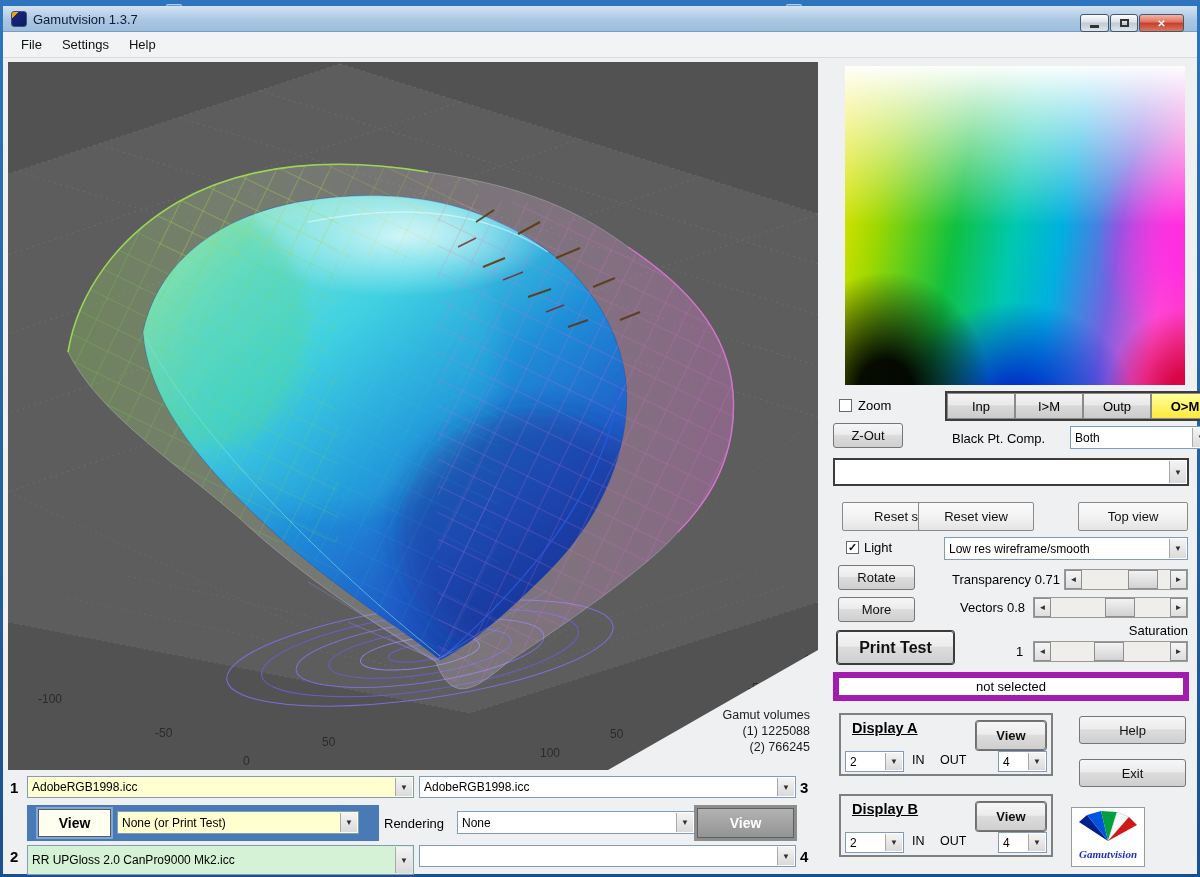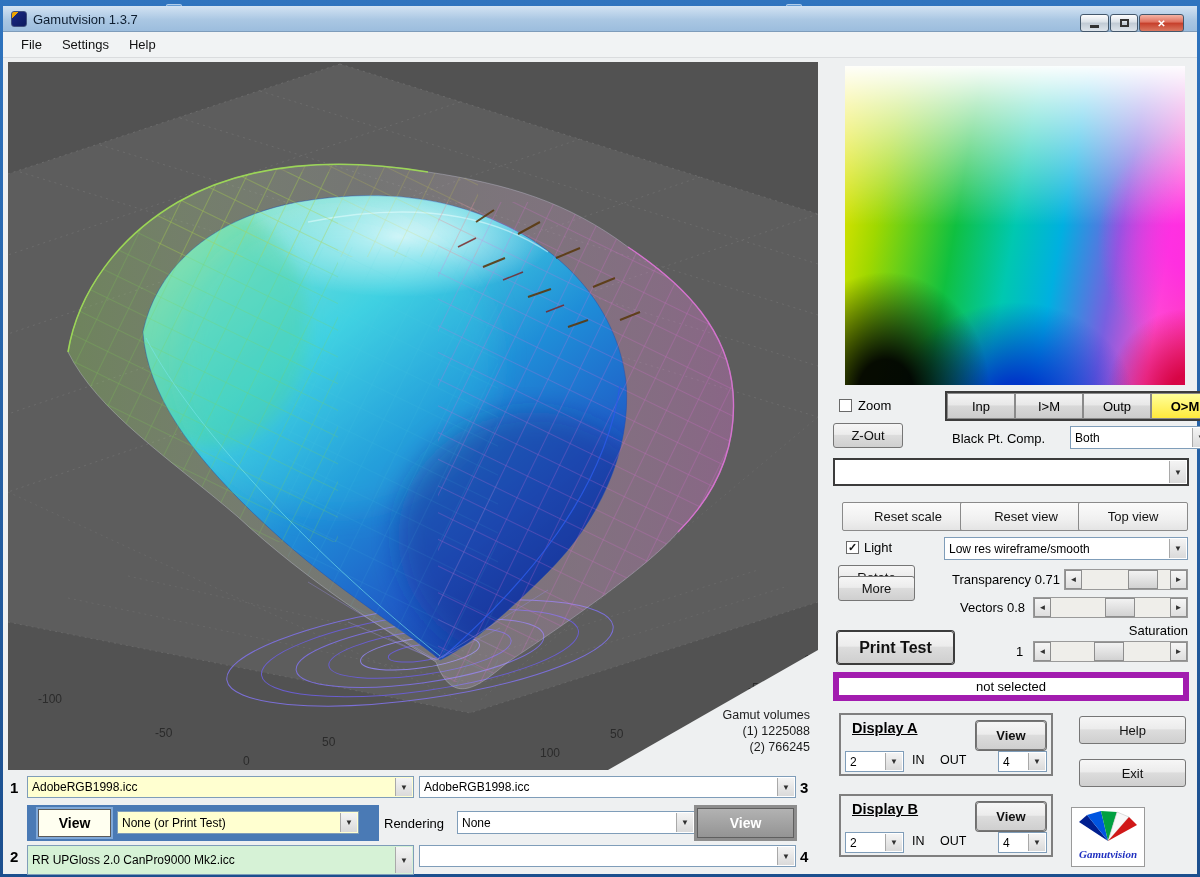--- a/index.html
+++ b/index.html
@@ -287,41 +287,41 @@
 <div class="combo" style="left:1046px; top:426px; width:141px; height:23px;margin-left:24px;">
   <span class="combo-text">Both</span>
   <span class="combo-arrow">▼</span>
 </div>
 
 <div class="combo" style="left:833px; top:458px; width:356px; height:28px; border:2px solid #3c3c3c; font-weight:bold; font-size:13.5px;">
   <span class="combo-arrow">▼</span>
 </div>
 
 <div class="btn7 btn-flat" style="left:842px; top:502px; width:132px; height:29px;">Reset scale</div>
-<div class="btn7 btn-flat" style="left:960px; top:502px; width:132px; height:29px;">Reset view</div>
+<div class="btn7 btn-flat" style="left:918px; top:502px; width:116px; height:29px;">Reset view</div>
 <div class="btn7 btn-flat" style="left:1078px; top:502px; width:110px; height:29px;">Top view</div>
 
 <span class="checkbox checked" style="left:846px; top:541px;"></span>
 <span class="lbl" style="left:864px; top:540px;">Light</span>
 <div class="combo" style="left:944px; top:537px; width:244px; height:23px;">
   <span class="combo-text">Low res wireframe/smooth</span>
   <span class="combo-arrow">▼</span>
 </div>
 
 <div class="btn7" style="left:838px; top:565px; width:77px; height:25px;">Rotate</div>
 <span class="lbl" style="left:930px; top:572px; width:130px; text-align:right;">Transparency 0.71</span>
 <div class="slider" style="left:1064px; top:569px; width:124px; height:21px;">
   <span class="sl-btn">◄</span>
   <div class="sl-track">
       <div class="sl-thumb" style="left:52%;"></div>
     </div>
   <span class="sl-btn">►</span>
 </div>
 
-<div class="btn7" style="left:838px; top:576px; width:77px; height:25px;">More</div>
+<div class="btn7" style="left:838px; top:597px; width:77px; height:25px;">More</div>
 <span class="lbl" style="left:900px; top:600px; width:125px; text-align:right;">Vectors 0.8</span>
 <div class="slider" style="left:1033px; top:597px; width:155px; height:21px;">
   <span class="sl-btn">◄</span>
   <div class="sl-track">
       <div class="sl-thumb" style="left:45%;"></div>
     </div>
   <span class="sl-btn">►</span>
 </div>
 
 <span class="lbl" style="left:1080px; top:623px; width:108px; text-align:right;">Saturation</span>

